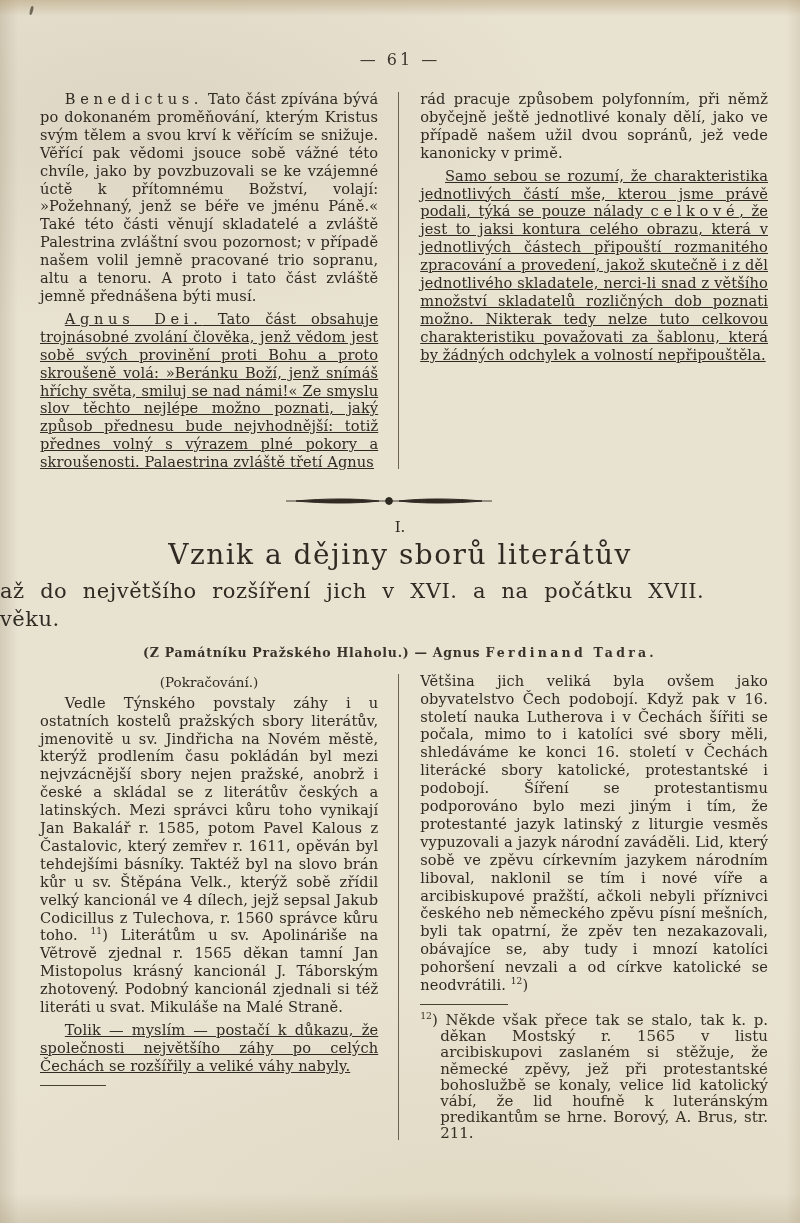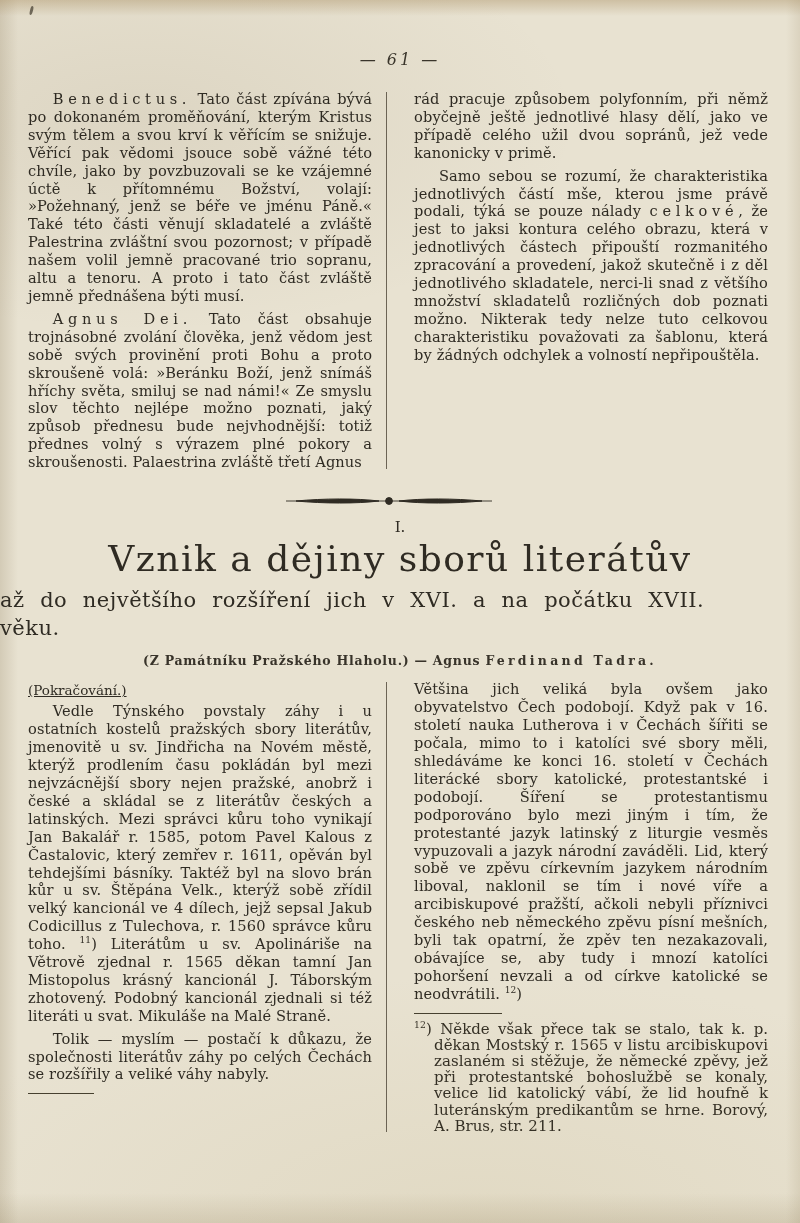--- a/index.html
+++ b/index.html
@@ -12,42 +12,42 @@
       linear-gradient(180deg, rgba(167,140,94,.40), rgba(167,140,94,0) 16px),
       linear-gradient(90deg, rgba(128,110,76,.20), rgba(128,110,76,0) 18px),
       linear-gradient(270deg, rgba(148,130,94,.16), rgba(148,130,94,0) 14px),
       linear-gradient(0deg, rgba(150,132,95,.22), rgba(150,132,95,0) 30px),
       radial-gradient(ellipse 620px 300px at 18% 10%, rgba(120,102,70,.10), rgba(120,102,70,0) 70%),
       radial-gradient(ellipse 900px 380px at 60% 100%, rgba(219,210,184,.55), rgba(219,210,184,0) 65%);
   }
   .page{position:relative;width:800px;height:1223px;box-sizing:border-box;}
   .speck{position:absolute;left:30px;top:6px;width:3px;height:9px;background:#4a4336;
     border-radius:50%/60%;transform:rotate(14deg);opacity:.75;}
-  .page-number{padding-top:50px;text-align:center;font-size:16px;letter-spacing:3px;color:#3a352b;font-style:italic;}
-  .two-col{position:relative;display:flex;margin:0 32px 0 28px;gap:28px;}
+  .page-number{padding-top:50px;text-align:center;font-size:16px;letter-spacing:3px;color:#3a352b;}
+  .two-col{position:relative;display:flex;margin:0 32px 0 40px;gap:28px;}
   .two-col.upper{margin-top:21px;}
   .two-col.lower{margin-top:12px;}
   .col{box-sizing:border-box;}
   .col.left{width:352px;margin-right:14px;}
   .col.right{width:362px;}
   .column-rule{position:absolute;left:358px;top:2px;bottom:2px;width:1px;background:#564e3f;opacity:.85;}
   p.body{margin:0;font-size:14.6px;line-height:17.9px;text-align:justify;letter-spacing:.1px;}
-  p.body + p.body{margin-top:5px;}
+  p.body + p.body{margin-top:5px;text-decoration:underline;}
   p.indent{text-indent:1.7em;}
   .spaced{letter-spacing:.32em;text-align:right;}
   sup{font-size:.62em;line-height:0;}
   .ornament{text-align:center;margin:20px 0 8px;}
   .ornament svg{transform:translateX(-11px);}
   .section-numeral{text-align:center;font-size:15px;margin:8px 0 4px;}
-  .article-title{text-align:center;font-size:36px;font-weight:400;line-height:1.08;
+  .article-title{text-align:center;font-size:28px;font-weight:400;line-height:1.08;
     letter-spacing:1.5px;margin:2px 0 8px;}
   .article-subtitle{text-align:left;font-size:21px;line-height:1.32;letter-spacing:.5px;word-spacing:.4em;}
   .byline{text-align:center;font-size:12.5px;font-weight:700;letter-spacing:.06em;margin-top:11px;color:#38332a;}
   .byline .spaced{letter-spacing:.26em;}
-  .continuation{text-align:left;font-size:13.5px;margin:2px 0 4px;text-decoration:underline;}
+  .continuation{text-align:center;font-size:13.5px;margin:2px 0 4px;}
   .fn-rule{border:0;border-top:1px solid #46402f;margin:10px 0 7px;}
   .fn-rule.w-left{width:66px;}
   .fn-rule.w-right{width:88px;}
   .footnote{margin:0;font-size:15px;line-height:16.2px;text-align:justify;
     padding-left:20px;text-indent:-20px;color:#353025;}
   .ink{fill:#2f2b23;stroke:#2f2b23;}
 </style>
 </head>
 <body>
 
@@ -55,21 +55,21 @@
   <div class="speck"></div>
 
   <div class="page-number">— 61 —</div>
 
   <div class="two-col upper">
     <div class="col left">
       <p class="body indent"><span class="spaced">Benedictus.</span><span> Tato část zpívána bývá po dokonaném proměňování, kterým Kristus svým tělem a svou krví k věřícím se snižuje. Věřící pak vědomi jsouce sobě vážné této chvíle, jako by povzbuzovali se ke vzájemné úctě k přítomnému Božství, volají: »Požehnaný, jenž se béře ve jménu Páně.« Také této části věnují skladatelé a zvláště Palestrina zvláštní svou pozornost; v případě našem volil jemně pracované trio sopranu, altu a tenoru. A proto i tato část zvláště jemně přednášena býti musí.</span></p>
       <p class="body indent"><span class="spaced">Agnus Dei.</span><span> Tato část obsahuje trojnásobné zvolání člověka, jenž vědom jest sobě svých provinění proti Bohu a proto skroušeně volá: »Beránku Boží, jenž snímáš hříchy světa, smiluj se nad námi!« Ze smyslu slov těchto nejlépe možno poznati, jaký způsob přednesu bude nejvhodnější: totiž přednes volný s výrazem plné pokory a skroušenosti. Palaestrina zvláště třetí Agnus</span></p>
     </div>
     <div class="col right">
-      <p class="body"><span>rád pracuje způsobem polyfonním, při němž obyčejně ještě jednotlivé hlasy dělí, jako ve případě celého užil dvou sopránů, jež vede kanonicky v primě.</span></p>
+      <p class="body"><span>rád pracuje způsobem polyfonním, při němž obyčejně ještě jednotlivé konaly dělí, jako ve případě našem užil dvou sopránů, jež vede kanonicky v primě.</span></p>
       <p class="body indent"><span>Samo sebou se rozumí, že charakteristika jednotlivých částí mše, kterou jsme právě podali, týká se pouze nálady </span><span class="spaced">celkové</span><span>, že jest to jaksi kontura celého obrazu, která v jednotlivých částech připouští rozmanitého zpracování a provedení, jakož skutečně i z děl jednotlivého skladatele, nerci-li snad z většího množství skladatelů rozličných dob poznati možno. Nikterak tedy nelze tuto celkovou charakteristiku považovati za šablonu, která by žádných odchylek a volností nepřipouštěla.</span></p>
     </div>
     <div class="column-rule"></div>
   </div>
 
   <div class="ornament">
     <svg width="206" height="10" viewBox="0 0 206 10" aria-hidden="true">
       <line class="ink" x1="0" y1="5" x2="206" y2="5" stroke-width="0.9"></line>
       <path class="ink" d="M10 5 C 38 2.4, 70 2.2, 93 5 C 70 7.8, 38 7.6, 10 5 Z"></path>
       <circle class="ink" cx="103" cy="5" r="3.4"></circle>
@@ -84,21 +84,21 @@
       <div>až do největšího rozšíření jich v XVI. a na počátku XVII.</div>
       <div>věku.</div>
     </div>
     <div class="byline"><span>(Z Památníku Pražského Hlaholu.) — Agnus </span><span class="spaced">Ferdinand Tadra.</span></div>
   </div>
 
   <div class="two-col lower">
     <div class="col left">
       <div class="continuation">(Pokračování.)</div>
       <p class="body indent"><span>Vedle Týnského povstaly záhy i u ostatních kostelů pražských sbory literátův, jmenovitě u sv. Jindřicha na Novém městě, kterýž prodlením času pokládán byl mezi nejvzácnější sbory nejen pražské, anobrž i české a skládal se z literátův českých a latinských. Mezi správci kůru toho vynikají Jan Bakalář r. 1585, potom Pavel Kalous z Častalovic, který zemřev r. 1611, opěván byl tehdejšími básníky. Taktéž byl na slovo brán kůr u sv. Štěpána Velk., kterýž sobě zřídil velký kancionál ve 4 dílech, jejž sepsal Jakub Codicillus z Tulechova, r. 1560 správce kůru toho. </span><sup>11</sup><span>) Literátům u sv. Apolináriše na Větrově zjednal r. 1565 děkan tamní Jan Mistopolus krásný kancionál J. Táborským zhotovený. Podobný kancionál zjednali si též literáti u svat. Mikuláše na Malé Straně.</span></p>
-      <p class="body indent"><span>Tolik — myslím — postačí k důkazu, že společnosti literátův záhy po celých Čechách se rozšířily a veliké váhy nabyly.</span></p>
+      <p class="body indent"><span>Tolik — myslím — postačí k důkazu, že společnosti největšího záhy po celých Čechách se rozšířily a veliké váhy nabyly.</span></p>
       <hr class="fn-rule w-left">
     </div>
     <div class="col right">
       <p class="body"><span>Většina jich veliká byla ovšem jako obyvatelstvo Čech podobojí. Když pak v 16. století nauka Lutherova i v Čechách šířiti se počala, mimo to i katolíci své sbory měli, shledáváme ke konci 16. století v Čechách literácké sbory katolické, protestantské i podobojí. Šíření se protestantismu podporováno bylo mezi jiným i tím, že protestanté jazyk latinský z liturgie vesměs vypuzovali a jazyk národní zaváděli. Lid, který sobě ve zpěvu církevním jazykem národním liboval, naklonil se tím i nové víře a arcibiskupové pražští, ačkoli nebyli příznivci českého neb německého zpěvu písní mešních, byli tak opatrní, že zpěv ten nezakazovali, obávajíce se, aby tudy i mnozí katolíci pohoršení nevzali a od církve katolické se neodvrátili. </span><sup>12</sup><span>)</span></p>
       <hr class="fn-rule w-right">
       <p class="footnote"><sup>12</sup><span>) Někde však přece tak se stalo, tak k. p. děkan Mostský r. 1565 v listu arcibiskupovi zaslaném si stěžuje, že německé zpěvy, jež při protestantské bohoslužbě se konaly, velice lid katolický vábí, že lid houfně k luteránským predikantům se hrne. Borový, A. Brus, str. 211.</span></p>
     </div>
     <div class="column-rule"></div>
   </div>
 </div>

